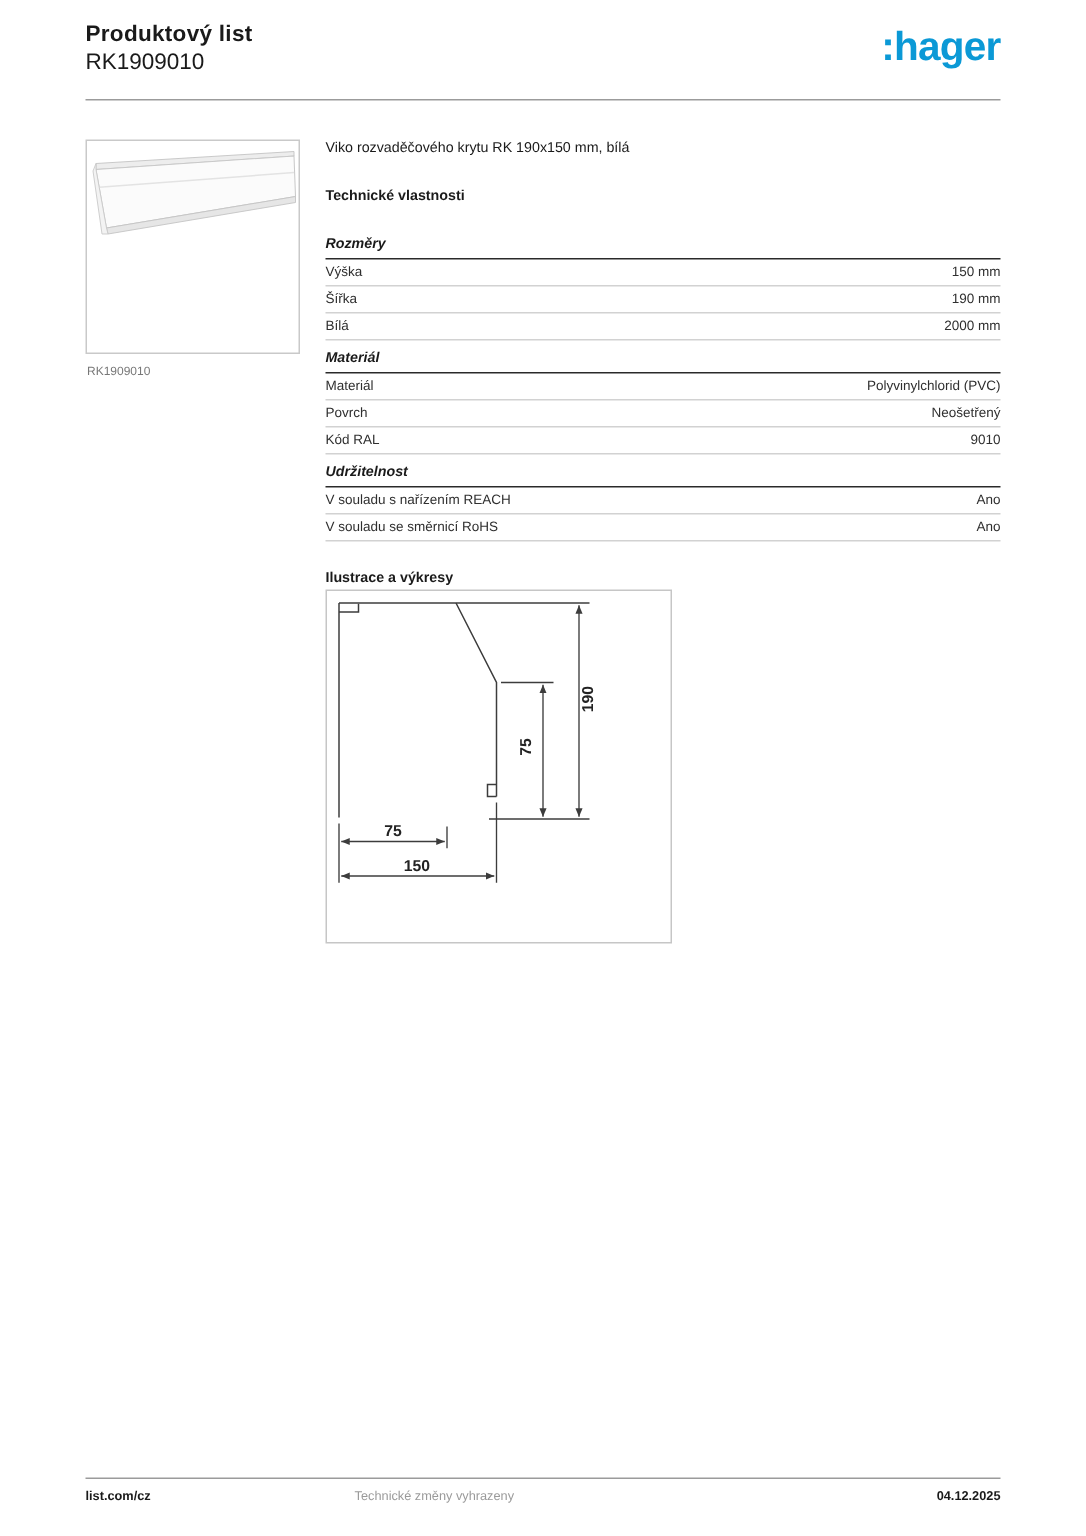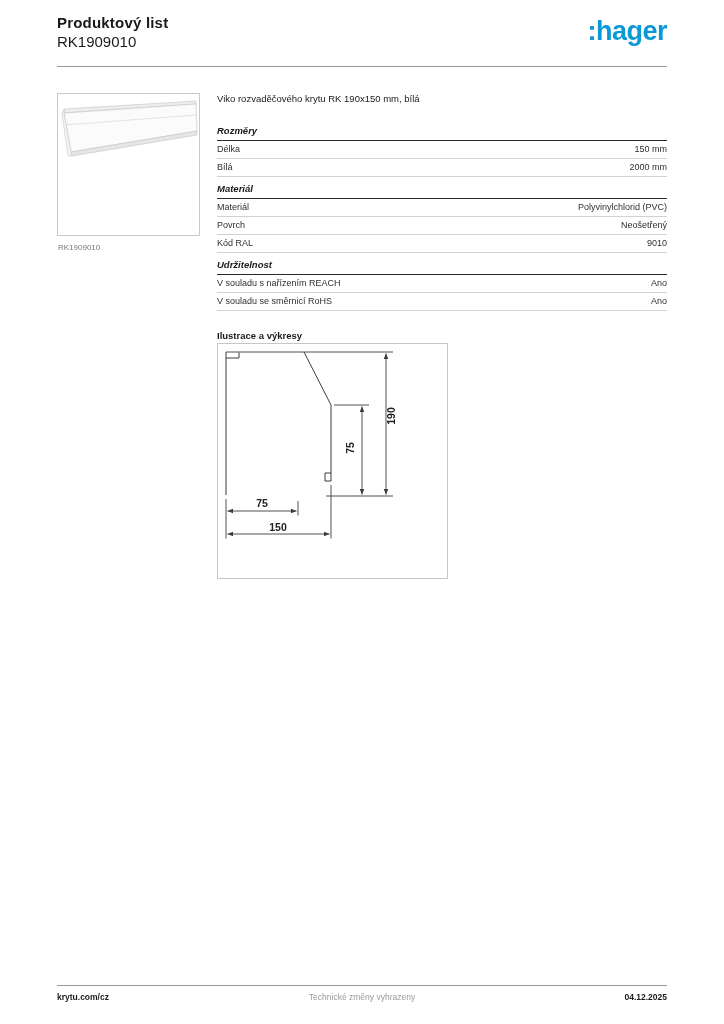--- a/index.html
+++ b/index.html
@@ -42,21 +42,21 @@
   .drawing-box { margin-top:2px; width:231px; height:236px; border:1px solid #c6c6c6; background:#fff; }
   .drawing-box svg { width:100%; height:100%; display:block; }
   .drawing-box text { font-family:"Liberation Sans", sans-serif; font-weight:bold;
                       font-size:10.5px; fill:#222; }
 
   
   .footer-rule { top:985px; }
   .footer { position:absolute; left:57px; top:992px; width:610px; display:flex;
             font-size:8.5px; align-items:baseline; }
   .footer-left  { flex:1; font-weight:bold; }
-  .footer-center{ flex:1.4; text-align:center; color:#9a9a9a; }
+  .footer-center{ flex:1.4; color:#9a9a9a; }
   .footer-right { flex:1; text-align:right; font-weight:bold; }
 </style>
 </head>
 <body>
 
 <div class="page">
 
   <div class="header">
     <div class="doc-title">Produktový list</div>
     <div class="doc-code">RK1909010</div>
@@ -70,26 +70,31 @@
       <polygon points="6,19 138,10 139,37 13,58" fill="#fbfbfb" stroke="#c9c9c9" stroke-width="0.7"></polygon>
       <line x1="6" y1="31" x2="138" y2="21" stroke="#e3e3e3" stroke-width="1"></line>
       <polygon points="13,58 139,37 139,41 14,62" fill="#e6e6e6" stroke="#c4c4c4" stroke-width="0.6"></polygon>
       <polygon points="6,15 6,19 13,58 14,62 10,62 4,20" fill="#f3f3f3" stroke="#c9c9c9" stroke-width="0.6"></polygon>
     </svg>
   </div>
   <div class="image-caption">RK1909010</div>
 
   <div class="main">
     <div class="product-title">Viko rozvaděčového krytu RK 190x150 mm, bílá</div>
+    <div class="tech-title">Technické vlastnosti</div>
 
     <div class="group group-rozmery">
       <div class="group-title">Rozměry</div>
       <div class="trow">
-        <span class="tlabel">Délka</span>
+        <span class="tlabel">Výška</span>
         <span class="tvalue">150 mm</span>
+      </div>
+      <div class="trow">
+        <span class="tlabel">Šířka</span>
+        <span class="tvalue">190 mm</span>
       </div>
       <div class="trow">
         <span class="tlabel">Bílá</span>
         <span class="tvalue">2000 mm</span>
       </div>
     </div>
 
     <div class="group group-material">
       <div class="group-title">Materiál</div>
       <div class="trow">
@@ -149,18 +154,18 @@
         <text x="177" y="72" text-anchor="middle" transform="rotate(-90 177 72)">190</text>
         <text x="136" y="104" text-anchor="middle" transform="rotate(-90 136 104)">75</text>
         <text x="44" y="163" text-anchor="middle">75</text>
         <text x="60" y="186.5" text-anchor="middle">150</text>
       </svg>
     </div>
   </div>
 
   <div class="rule footer-rule"></div>
   <div class="footer">
-    <span class="footer-left">krytu.com/cz</span>
+    <span class="footer-left">list.com/cz</span>
     <span class="footer-center">Technické změny vyhrazeny</span>
     <span class="footer-right">04.12.2025</span>
   </div>
 
 </div>
 
 </body></html>

